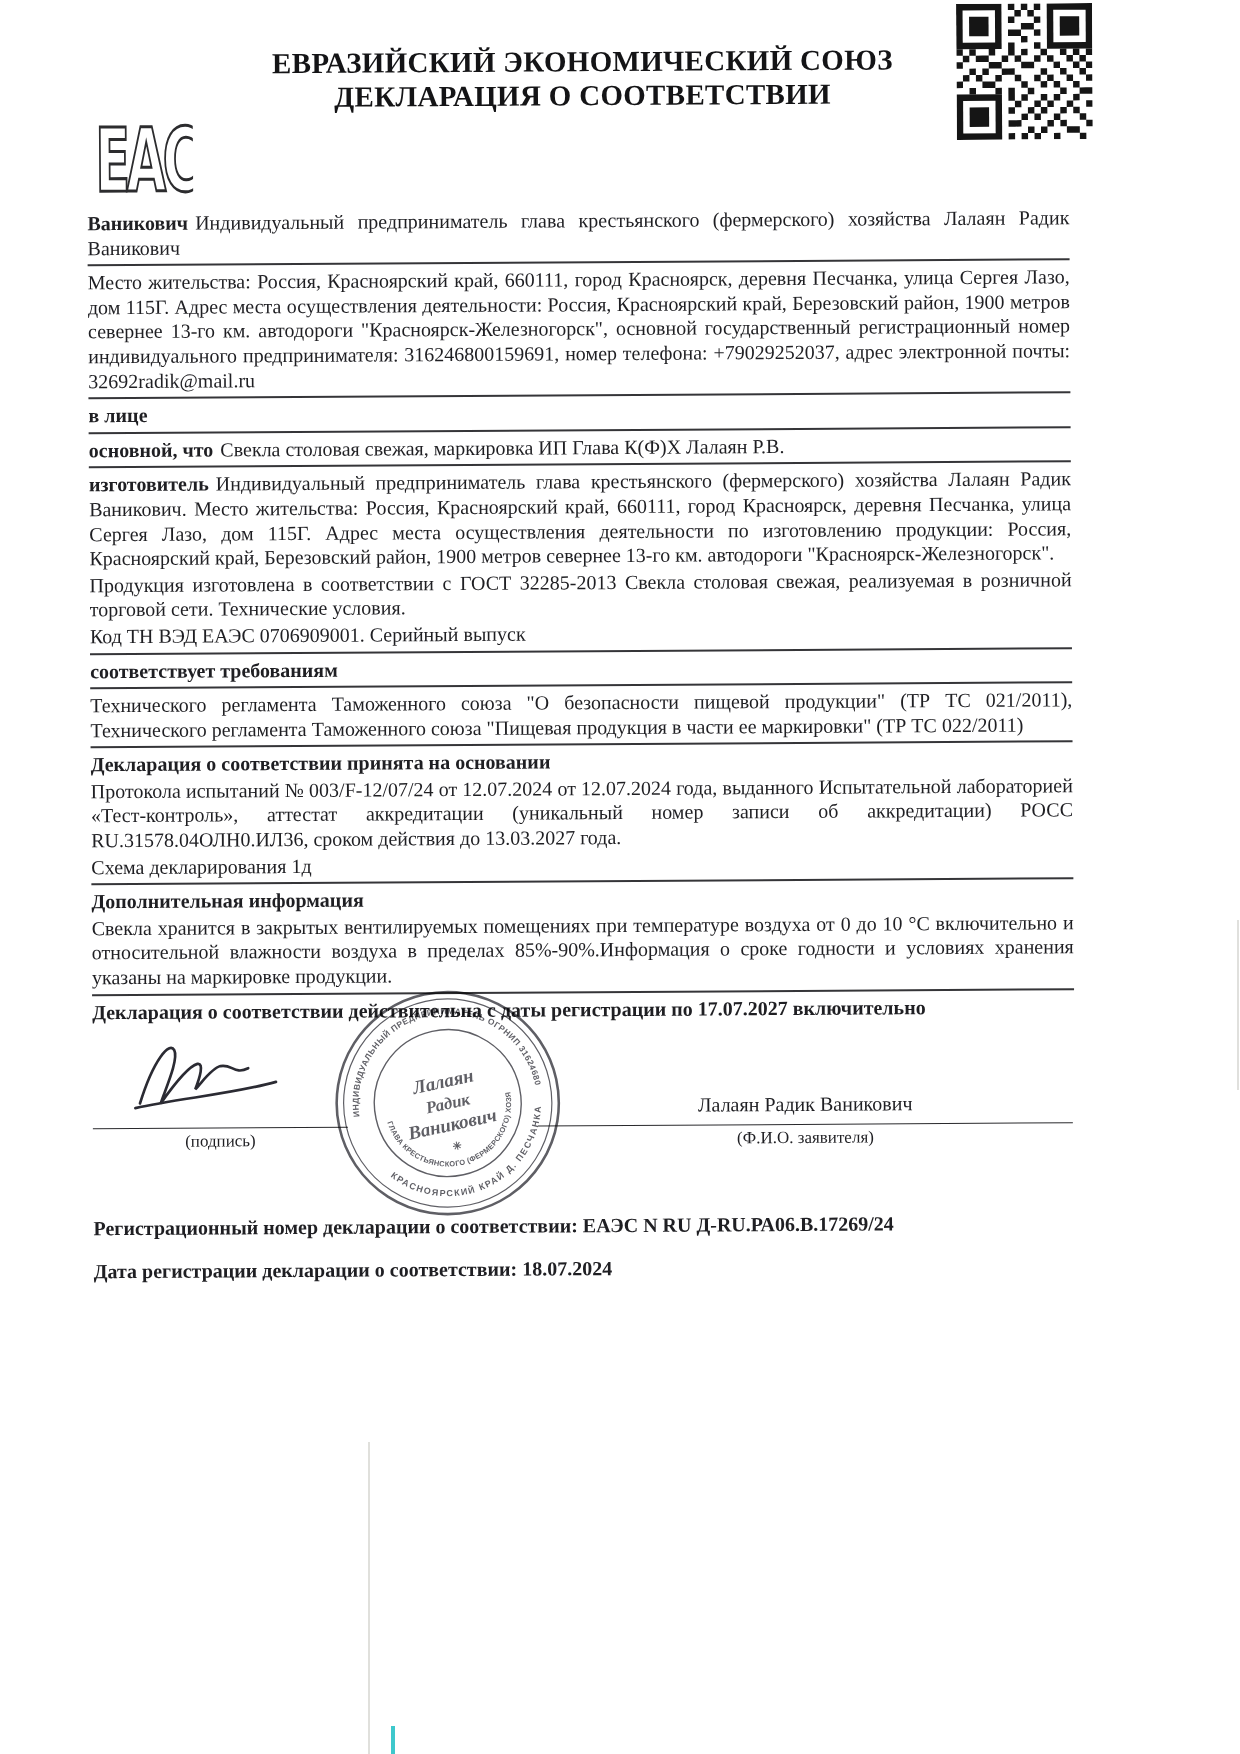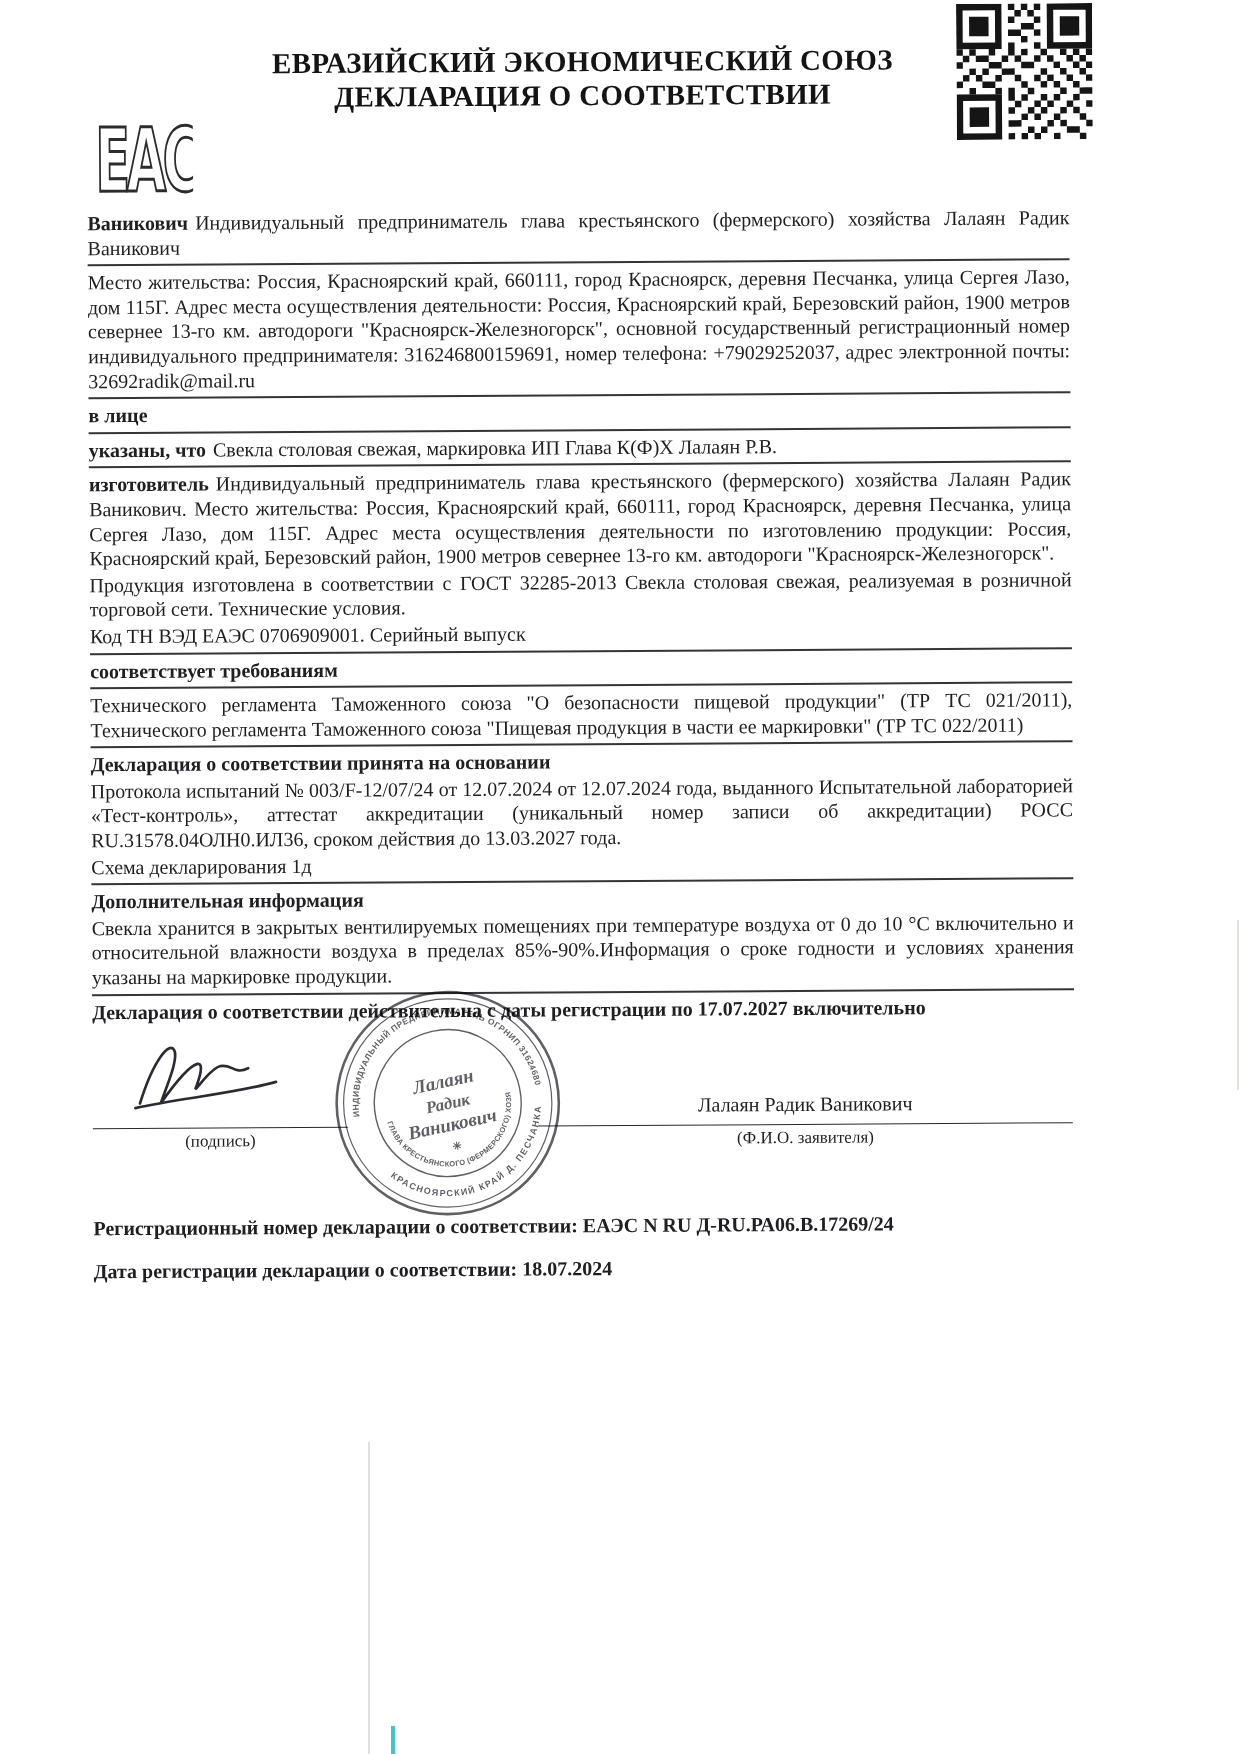--- a/index.html
+++ b/index.html
@@ -85,21 +85,21 @@
 
     <p><span class="lbl">Ваникович</span><span>Индивидуальный предприниматель глава крестьянского (фермерского) хозяйства Лалаян Радик Ваникович</span></p>
     <hr class="rule">
 
     <p>Место жительства: Россия, Красноярский край, 660111, город Красноярск, деревня Песчанка, улица Сергея Лазо, дом 115Г. Адрес места осуществления деятельности: Россия, Красноярский край, Березовский район, 1900 метров севернее 13-го км. автодороги "Красноярск-Железногорск", основной государственный регистрационный номер индивидуального предпринимателя: 316246800159691, номер телефона: +79029252037, адрес электронной почты: 32692radik@mail.ru</p>
     <hr class="rule">
 
     <p class="section-head">в лице</p>
     <hr class="rule">
 
-    <p><span class="lbl">указаны, что</span><span>Свекла столовая свежая, маркировка ИП Глава К(Ф)Х Лалаян Р.В.</span></p>
+    <p><span class="lbl">основной, что</span><span>Свекла столовая свежая, маркировка ИП Глава К(Ф)Х Лалаян Р.В.</span></p>
     <hr class="rule">
 
     <p><span class="lbl">изготовитель</span><span>Индивидуальный предприниматель глава крестьянского (фермерского) хозяйства Лалаян Радик Ваникович. Место жительства: Россия, Красноярский край, 660111, город Красноярск, деревня Песчанка, улица Сергея Лазо, дом 115Г. Адрес места осуществления деятельности по изготовлению продукции: Россия, Красноярский край, Березовский район, 1900 метров севернее 13-го км. автодороги "Красноярск-Железногорск".</span></p>
     <p>Продукция изготовлена в соответствии с ГОСТ 32285-2013 Свекла столовая свежая, реализуемая в розничной торговой сети. Технические условия.</p>
     <p>Код ТН ВЭД ЕАЭС 0706909001. Серийный выпуск</p>
     <hr class="rule">
 
     <p class="section-head">соответствует требованиям</p>
     <hr class="rule">
     <p>Технического регламента Таможенного союза "О безопасности пищевой продукции" (ТР ТС 021/2011), Технического регламента Таможенного союза "Пищевая продукция в части ее маркировки" (ТР ТС 022/2011)</p>

